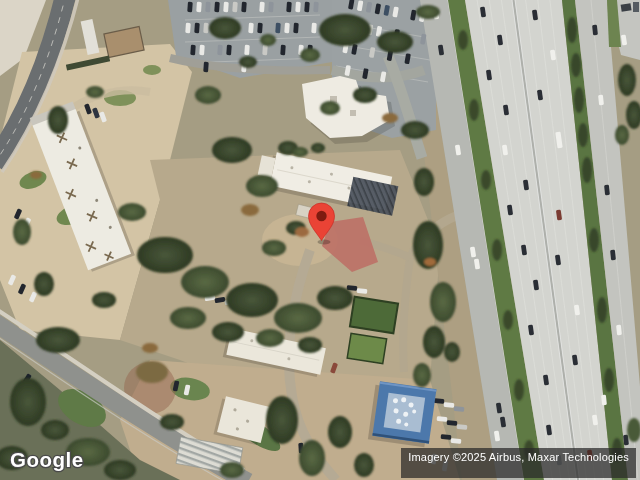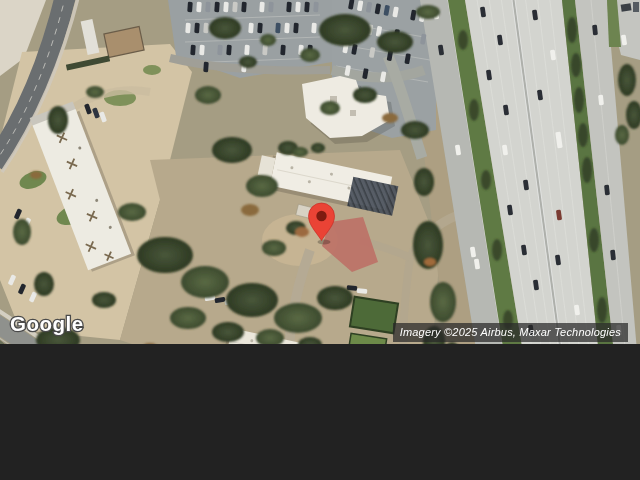--- a/index.html
+++ b/index.html
@@ -1,20 +1,20 @@
 <!DOCTYPE html>
 <html><head>
 <meta charset="utf-8">
 <style>
   html,body{margin:0;padding:0;background:#222;}
-  .stage{position:relative;width:640px;height:344px;overflow:hidden;font-family:"Liberation Sans",sans-serif;background:#a59d83;}
+  .stage{position:relative;width:640px;height:480px;overflow:hidden;font-family:"Liberation Sans",sans-serif;background:#a59d83;}
   .stage svg.scene{position:absolute;left:0;top:0;display:block;}
   .logo-wrap{position:absolute;left:8px;bottom:6px;width:96px;height:28px;cursor:pointer;}
-  .attribution{position:absolute;right:12px;bottom:2px;background:rgba(40,40,40,.72);color:#fff;
-               font-size:11px;line-height:14px;padding:2px 7px 3px;letter-spacing:.2px;white-space:nowrap;font-style:italic;}
+  .attribution{position:absolute;right:4px;bottom:2px;background:rgba(40,40,40,.72);color:#fff;
+               font-size:11px;line-height:14px;padding:2px 7px 14px;letter-spacing:.2px;white-space:nowrap;}
 </style>
 </head>
 <body>
 
 <div class="stage">
 <svg class="scene" width="640" height="480" viewBox="0 0 640 480">
   <defs>
     <radialGradient id="tg">
           <stop offset="0" stop-color="#5a6a44"></stop>
           <stop offset="1" stop-color="#3c4a2e"></stop>

